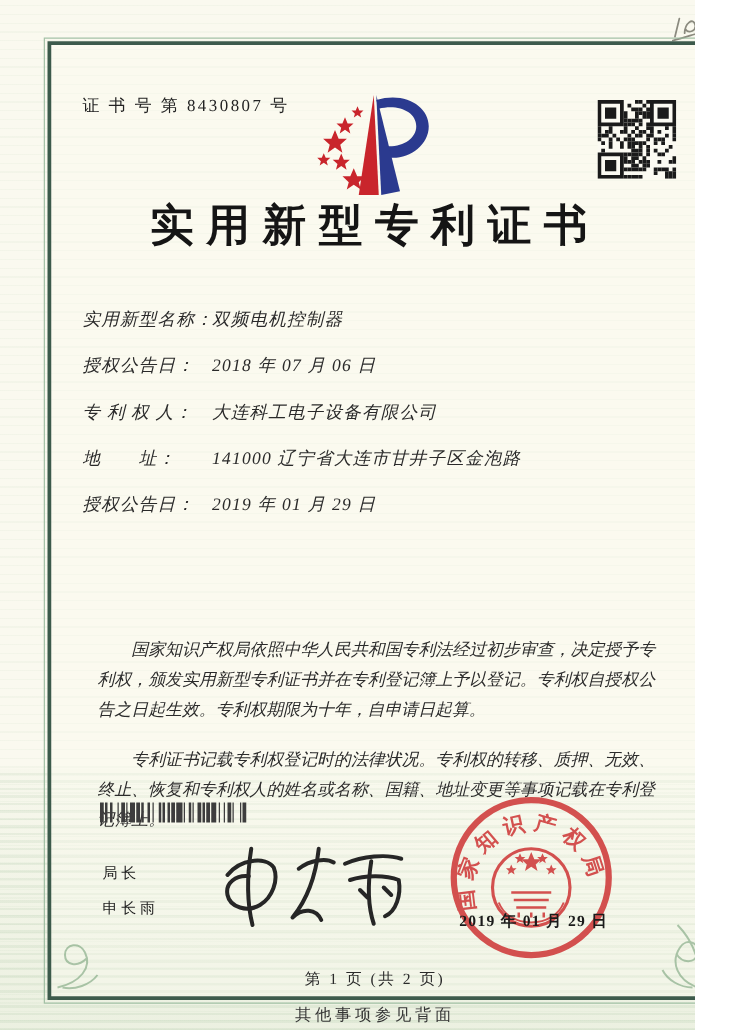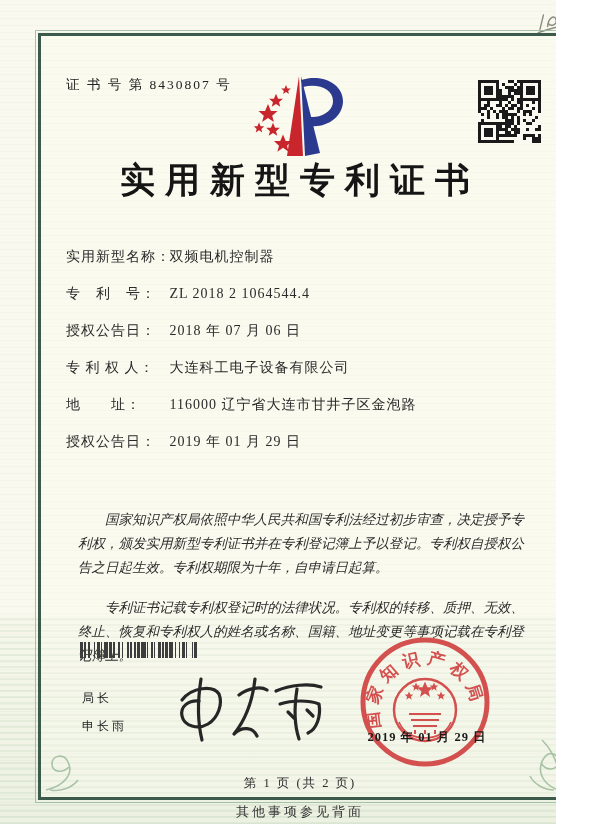--- a/index.html
+++ b/index.html
@@ -17,21 +17,21 @@
   }
   .frame{
     position:absolute;left:38px;top:33px;width:521px;height:761px;
     border:3px solid #3c5a4b;outline:1px solid rgba(150,185,155,0.85);outline-offset:2px;
     background:rgba(252,251,242,0.35);
   }
   .abs{position:absolute;}
   .cert-no{left:66px;top:76px;font-size:13.5px;letter-spacing:2px;color:#222;}
   .title{left:0;top:157px;width:600px;text-align:center;font-size:35px;font-weight:600;letter-spacing:10px;color:#151515;}
   .fields{left:66px;top:238px;width:475px;font-size:14px;color:#2a2a2a;}
-  .frow{position:relative;height:37px;line-height:37px;white-space:nowrap;}
+  .frow{position:relative;height:37px;line-height:37px;white-space:nowrap;font-style:italic;}
   .flabel{display:inline-block;width:100px;letter-spacing:1px;}
   .fvalue{letter-spacing:1px;}
   .grant-pair{position:absolute;left:250px;top:0;}
   .paras{left:62px;top:492px;width:478px;font-size:13.5px;line-height:24px;color:#2b2b2b;
          text-align:justify;font-style:italic;}
   .paras p{margin:16px;text-indent:2em;}
   .barcode{left:80px;top:642px;height:16px;display:flex;align-items:stretch;}
   .barcode div{background:#3d3d3d;}
   .barcode .sp{background:transparent;}
   .signer{left:82px;font-size:12px;font-weight:400;color:#1c1c1c;
@@ -239,34 +239,30 @@
       </svg></div>
 
   <div class="abs title">实用新型专利证书</div>
 
   <div class="abs fields">
     <div class="frow">
       <span class="flabel">实用新型名称：</span>
       <span class="fvalue">双频电机控制器</span>
     </div>
     <div class="frow">
-      <span class="flabel">专　利　号：</span>
-      <span class="fvalue">ZL 2018 2 1064544.4</span>
-    </div>
-    <div class="frow">
       <span class="flabel">授权公告日：</span>
       <span class="fvalue">2018 年 07 月 06 日</span>
     </div>
     <div class="frow">
       <span class="flabel">专 利 权 人：</span>
       <span class="fvalue">大连科工电子设备有限公司</span>
     </div>
     <div class="frow">
       <span class="flabel">地　　址：</span>
-      <span class="fvalue">116000 辽宁省大连市甘井子区金泡路</span>
+      <span class="fvalue">141000 辽宁省大连市甘井子区金泡路</span>
     </div>
     <div class="frow">
       <span class="flabel">授权公告日：</span>
       <span class="fvalue">2019 年 01 月 29 日</span>
     </div>
   </div>
 
   <div class="abs paras">
     <p>国家知识产权局依照中华人民共和国专利法经过初步审查，决定授予专利权，颁发实用新型专利证书并在专利登记簿上予以登记。专利权自授权公告之日起生效。专利权期限为十年，自申请日起算。</p>
     <p>专利证书记载专利权登记时的法律状况。专利权的转移、质押、无效、终止、恢复和专利权人的姓名或名称、国籍、地址变更等事项记载在专利登记簿上。</p>

